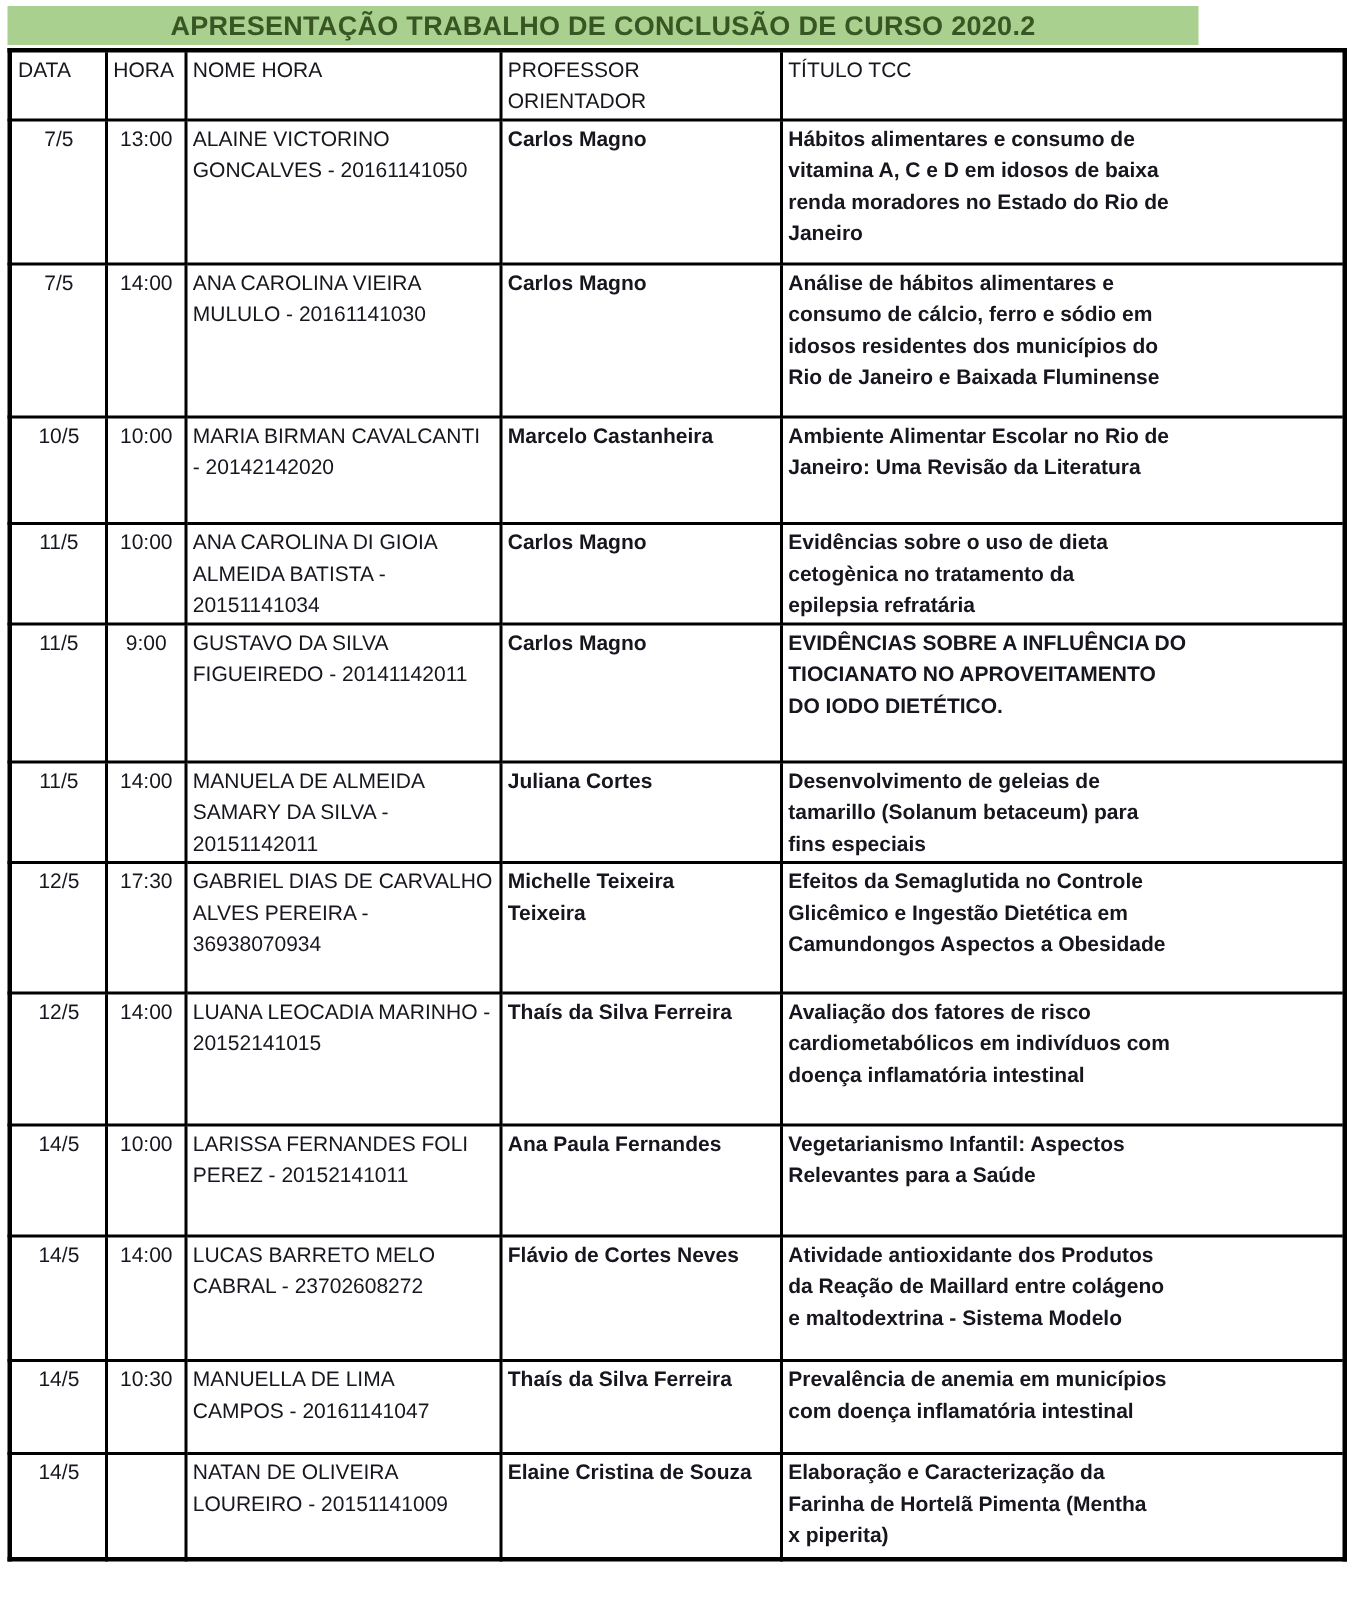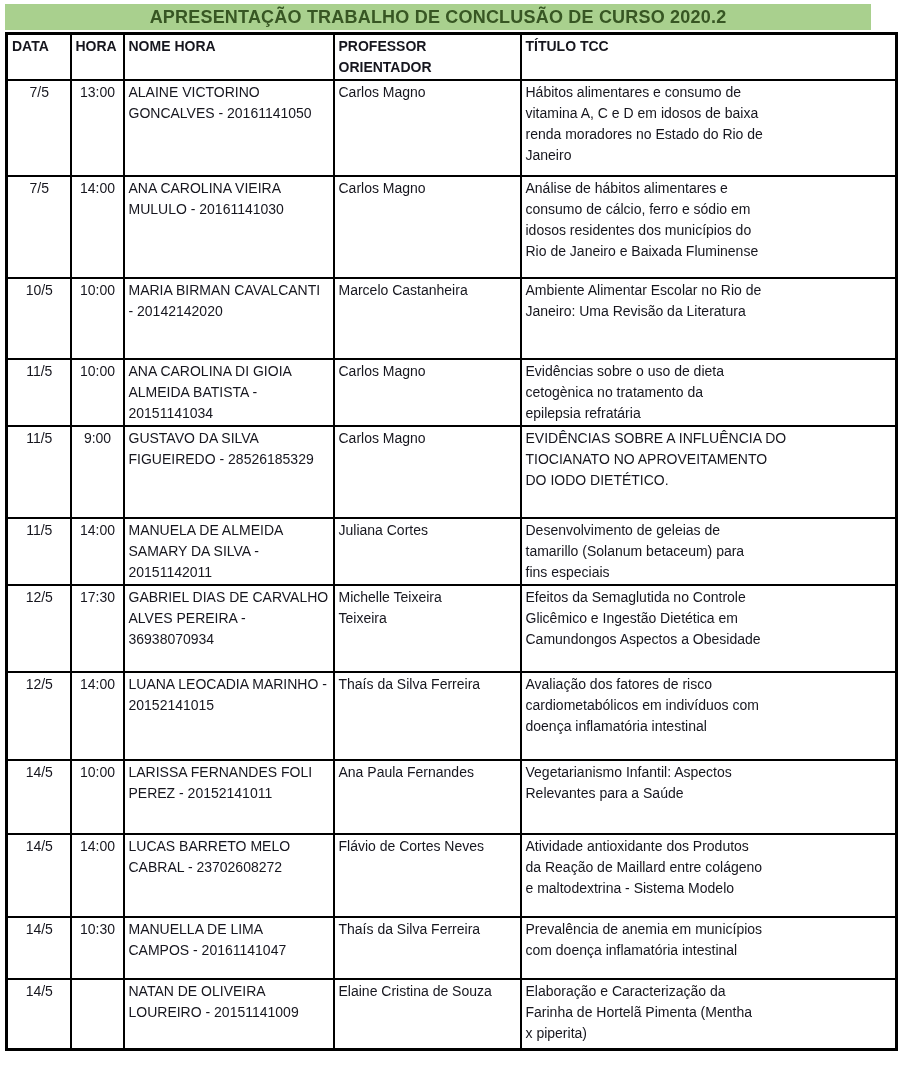--- a/index.html
+++ b/index.html
@@ -6,21 +6,21 @@
   html,body { width:900px; background:#ffffff; }
   body {
     height:1080px;
     font-family:"Liberation Sans","DejaVu Sans",sans-serif;
     color:#16161e;
     overflow:hidden;
   }
   .doc { padding:4px 5px 0 5px; }
 
   .title-bar {
-    width:866px;
+    width:794px;
     height:26px;
     background:var(--header-bg,#A9D08E);
     color:var(--header-text,#375623);
     font-weight:bold;
     font-size:18px;
     line-height:26px;
     text-align:center;
     letter-spacing:.2px;
     margin-bottom:2px;
     white-space:nowrap;
@@ -36,27 +36,27 @@
   table.schedule th, table.schedule td {
     border:2px solid var(--border,#000);
     vertical-align:top;
     padding:1px 3px 1px 4px;
     font-size:14px;
     line-height:21px;
     white-space:pre-wrap;
     overflow:hidden;
   }
   table.schedule th {
-    font-weight:bold;
+    font-weight:normal;
     text-align:left;
     height:42px;
   }
   th.c-center, td.c-center { text-align:center; padding-left:1px; padding-right:1px; }
   td.b { font-weight:normal; }
-  td.cell-orientador, td.cell-titulo { font-weight:normal; }
+  td.cell-orientador, td.cell-titulo { font-weight:bold; }
 </style>
 </head>
 <body>
 
 <div class="doc">
 
   <div class="title-bar">APRESENTAÇÃO TRABALHO DE CONCLUSÃO DE CURSO 2020.2</div>
 
   <table class="schedule">
     <colgroup>
@@ -94,21 +94,21 @@
     <td class="c-center b cell-hora">14:00</td>
     <td class="b cell-aluno">ANA CAROLINA VIEIRA
 MULULO - 20161141030</td>
     <td class="cell-orientador">Carlos Magno</td>
     <td class="cell-titulo">Análise de hábitos alimentares e
 consumo de cálcio, ferro e sódio em
 idosos residentes dos municípios do
 Rio de Janeiro e Baixada Fluminense</td>
   </tr>
 
-  <tr style="height: 81px;">
+  <tr style="height: 71px;">
     <td class="c-center b cell-data">10/5</td>
     <td class="c-center b cell-hora">10:00</td>
     <td class="b cell-aluno">MARIA BIRMAN CAVALCANTI
 - 20142142020</td>
     <td class="cell-orientador">Marcelo Castanheira</td>
     <td class="cell-titulo">Ambiente Alimentar Escolar no Rio de
 Janeiro: Uma Revisão da Literatura</td>
   </tr>
 
   <tr style="height: 61px;">
@@ -120,21 +120,21 @@
     <td class="cell-orientador">Carlos Magno</td>
     <td class="cell-titulo">Evidências sobre o uso de dieta
 cetogènica no tratamento da
 epilepsia refratária</td>
   </tr>
 
   <tr style="height: 92px;">
     <td class="c-center b cell-data">11/5</td>
     <td class="c-center b cell-hora">9:00</td>
     <td class="b cell-aluno">GUSTAVO DA SILVA
-FIGUEIREDO - 28526185329</td>
+FIGUEIREDO - 20141142011</td>
     <td class="cell-orientador">Carlos Magno</td>
     <td class="cell-titulo">EVIDÊNCIAS SOBRE A INFLUÊNCIA DO
 TIOCIANATO NO APROVEITAMENTO
 DO IODO DIETÉTICO.</td>
   </tr>
 
   <tr style="height: 65px;">
     <td class="c-center b cell-data">11/5</td>
     <td class="c-center b cell-hora">14:00</td>
     <td class="b cell-aluno">MANUELA DE ALMEIDA

